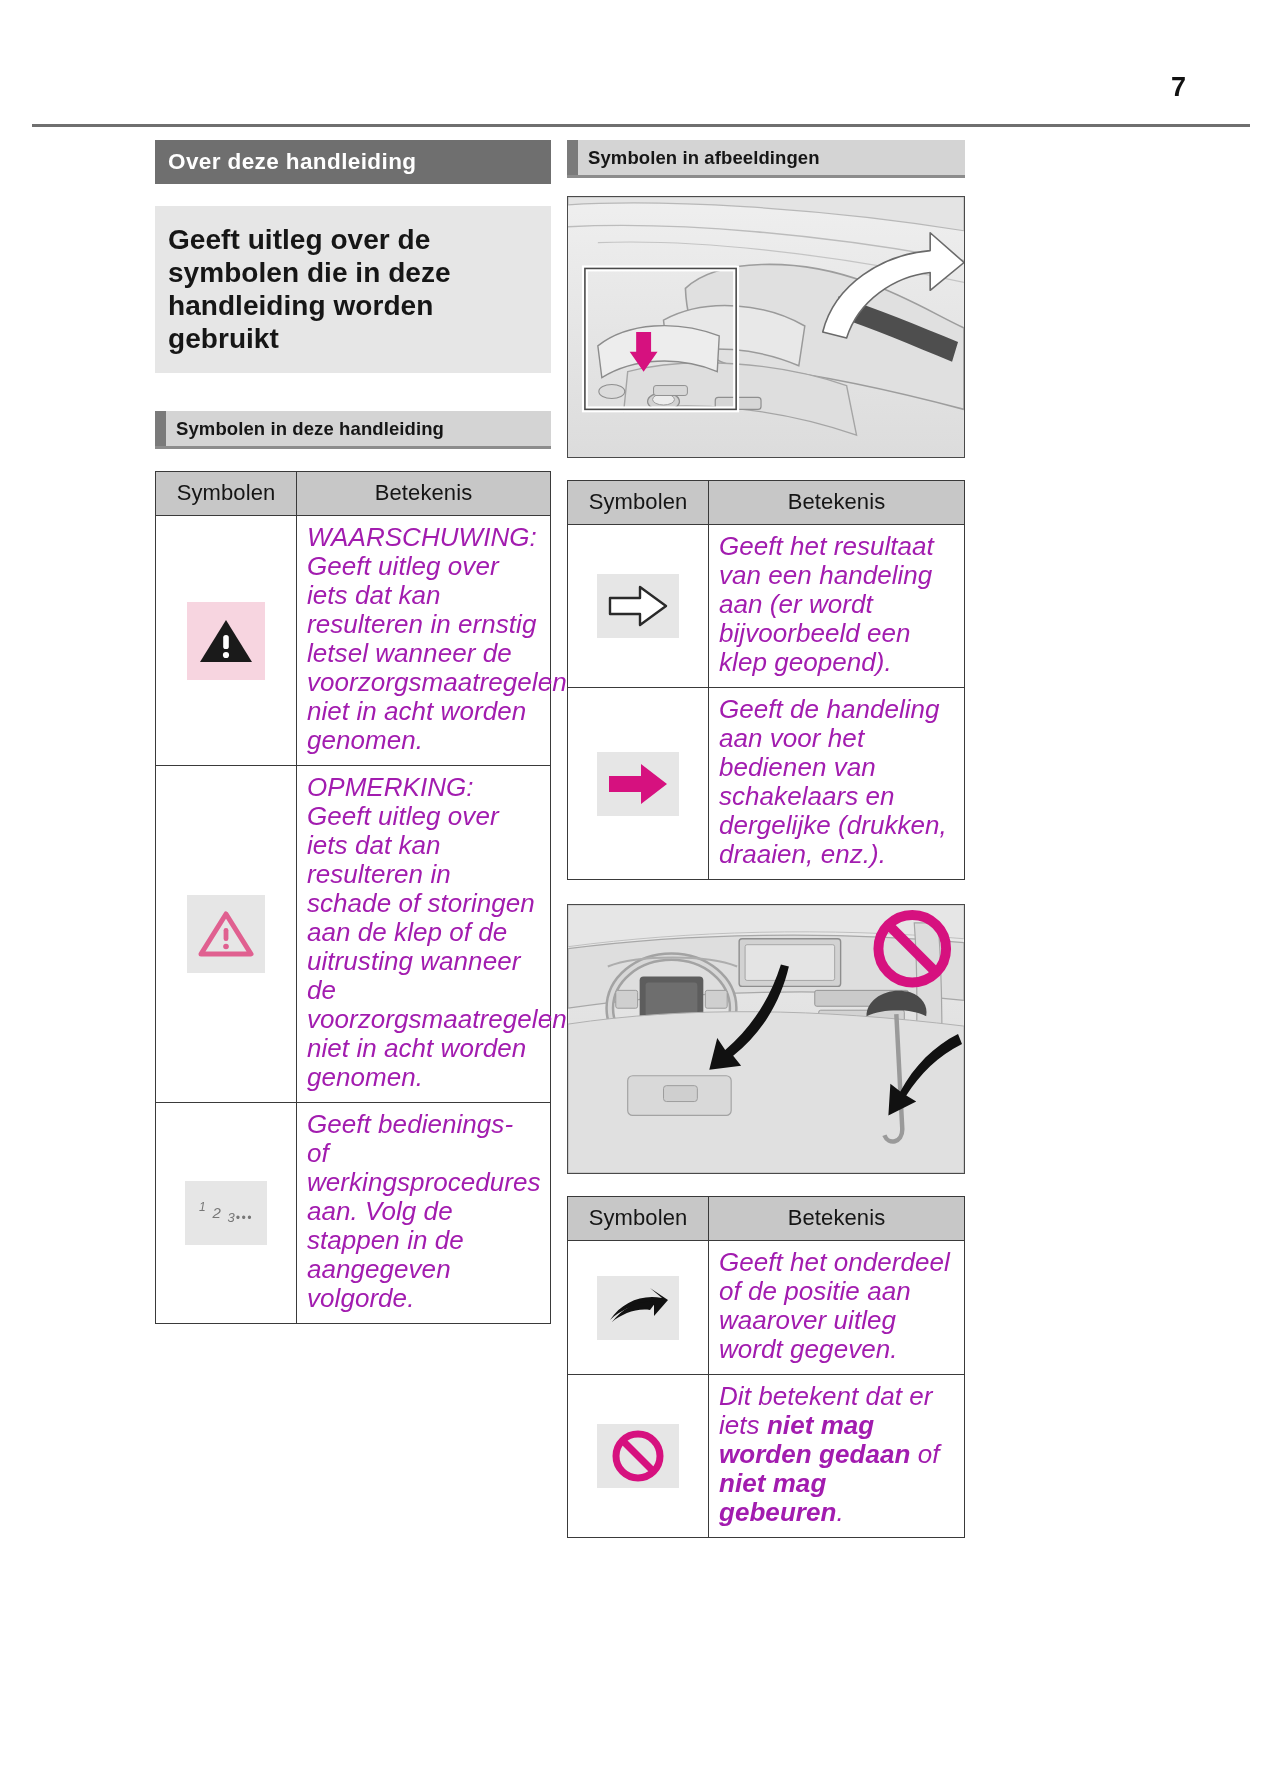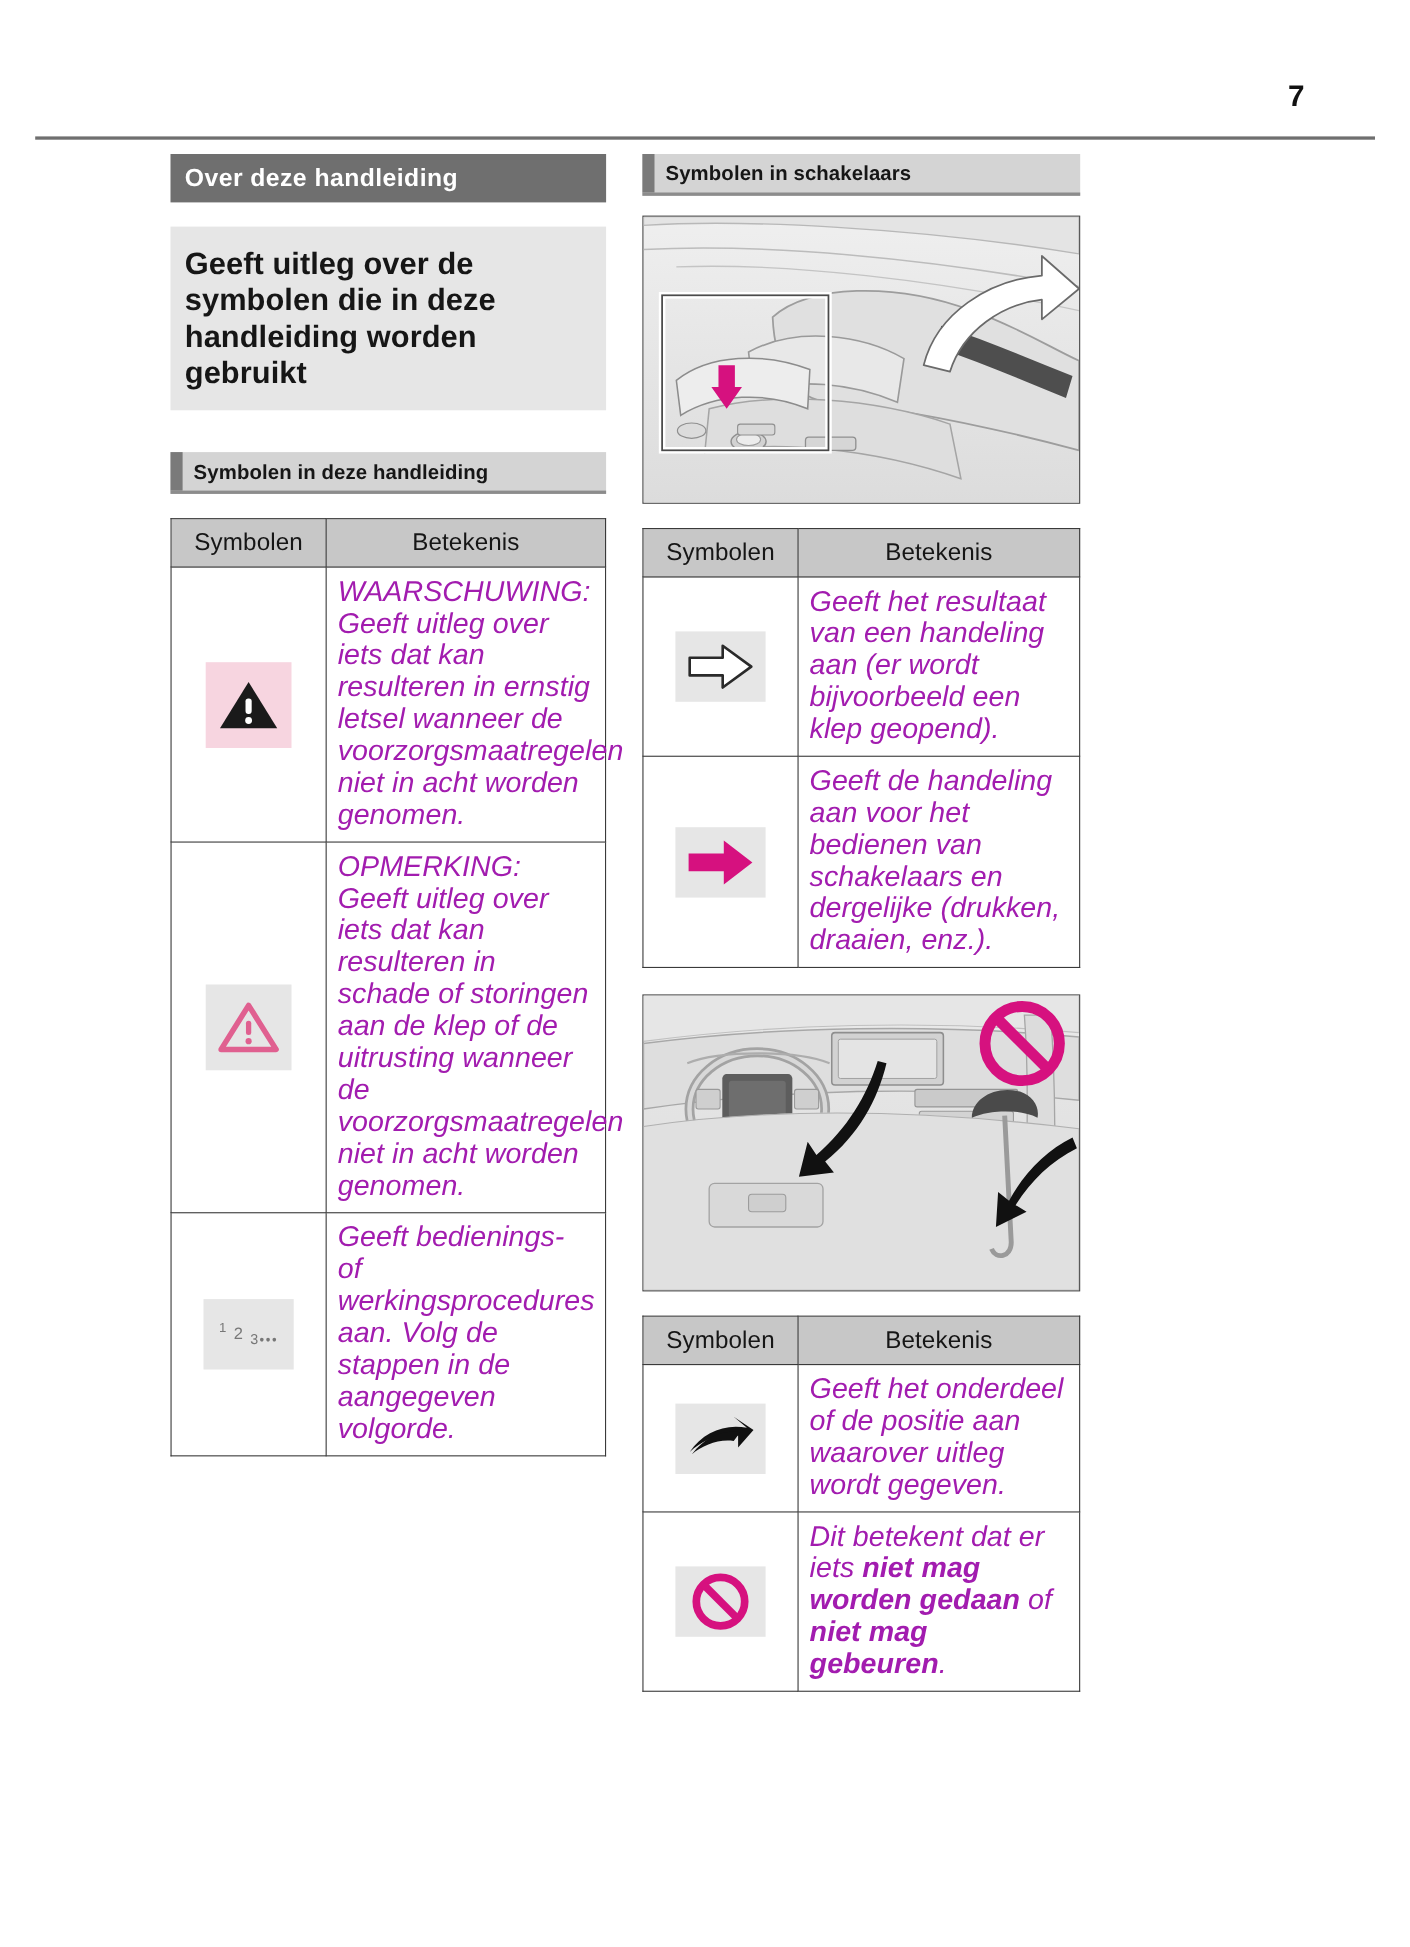--- a/index.html
+++ b/index.html
@@ -40,21 +40,21 @@
     background: #6f6f6f;
   }
 
   
   .columns {
     position: absolute;
     top: 140px;
     left: 0;
     width: 1282px;
     display: flex;
-    gap: 33px;
+    gap: 16px;
     padding-left: 155px;
     padding-right: 100px;
   }
   .col-left  { width: 396px; flex: 0 0 396px; }
   .col-right { width: 398px; flex: 0 0 398px; }
 
   
   .h-dark {
     background: #6f6f6f;
     color: #ffffff;
@@ -137,21 +137,21 @@
   
   .sw {
     display: inline-flex;
     align-items: center;
     justify-content: center;
     width: 78px;
     height: 78px;
   }
   .sw.pink { background: #f7d5e0; }
   .sw.gray { background: #e6e6e6; }
-  .sw.tall { width: 82px; height: 64px; }
+  .sw.tall { width: 82px; height: 64px; font-style: italic; }
 
   .steps-text {
     color: #777777;
     font-size: 17px;
     letter-spacing: 1px;
     white-space: nowrap;
   }
   .steps-text .s1 { font-size: 12px; vertical-align: super; }
   .steps-text .s2 { font-size: 15px; }
   .steps-text .s3 { font-size: 13px; vertical-align: sub; }
@@ -240,21 +240,21 @@
           </tr>
         </tbody>
       </table>
 
     </div>
 
     <div class="col-right">
 
       <div class="h-sub">
         <div class="bar"></div>
-        <div class="txt">Symbolen in schakelaars</div>
+        <div class="txt">Symbolen in afbeeldingen</div>
       </div>
 
       <div style="height:18px"></div>
 
       <div class="illus illus-1">
         <svg class="fill" viewBox="0 0 398 262" preserveAspectRatio="none" aria-hidden="true">
           <defs>
             <linearGradient id="gA" x1="0" y1="0" x2="0" y2="1">
               <stop offset="0%" stop-color="#efefef"></stop>
               <stop offset="100%" stop-color="#dcdcdc"></stop>

